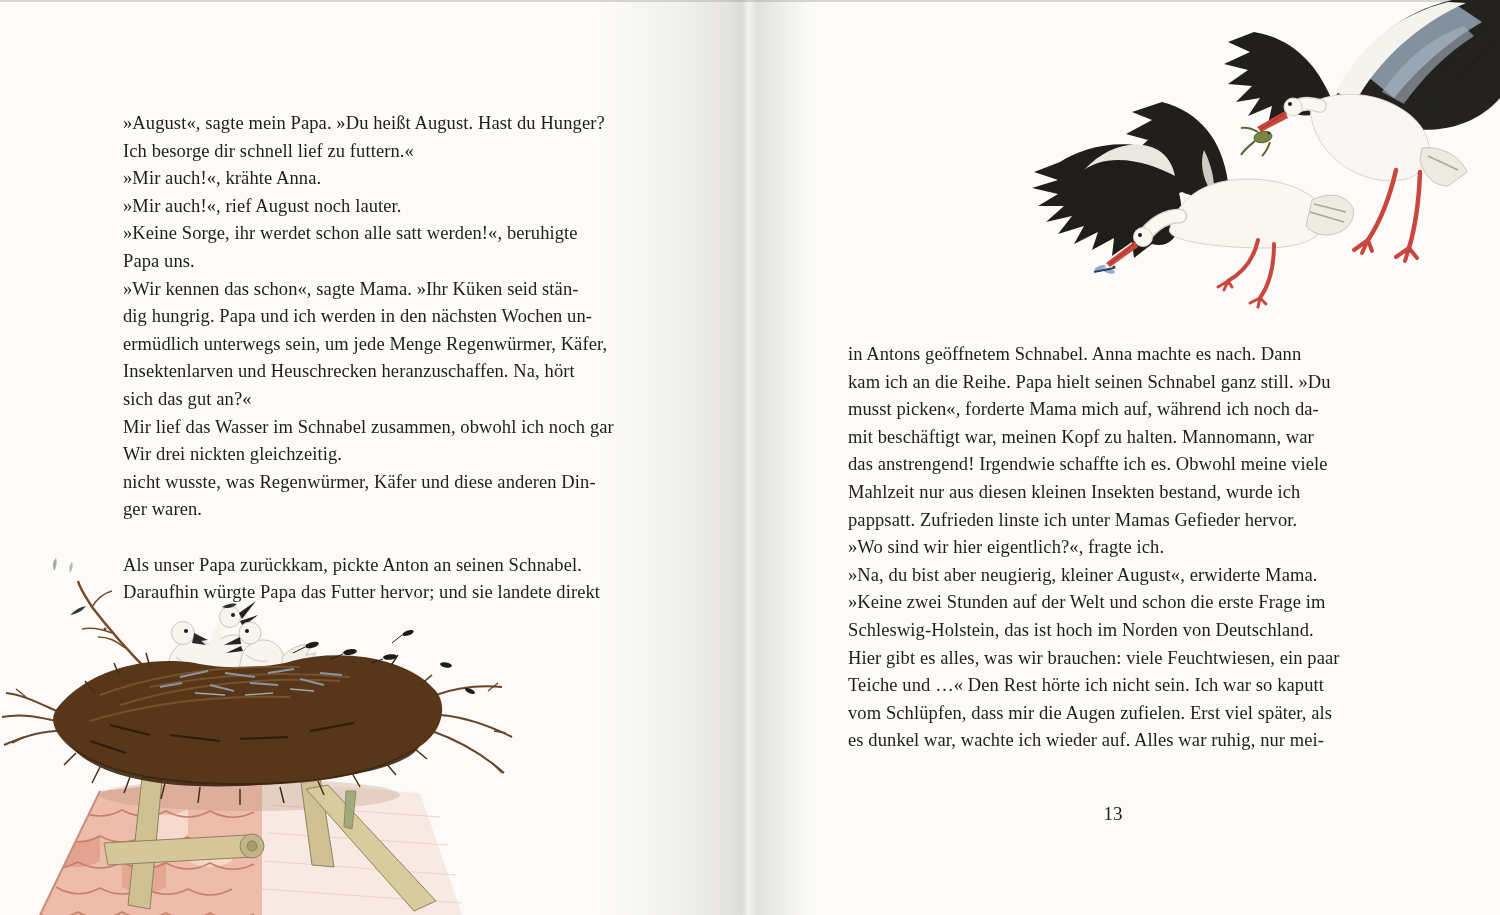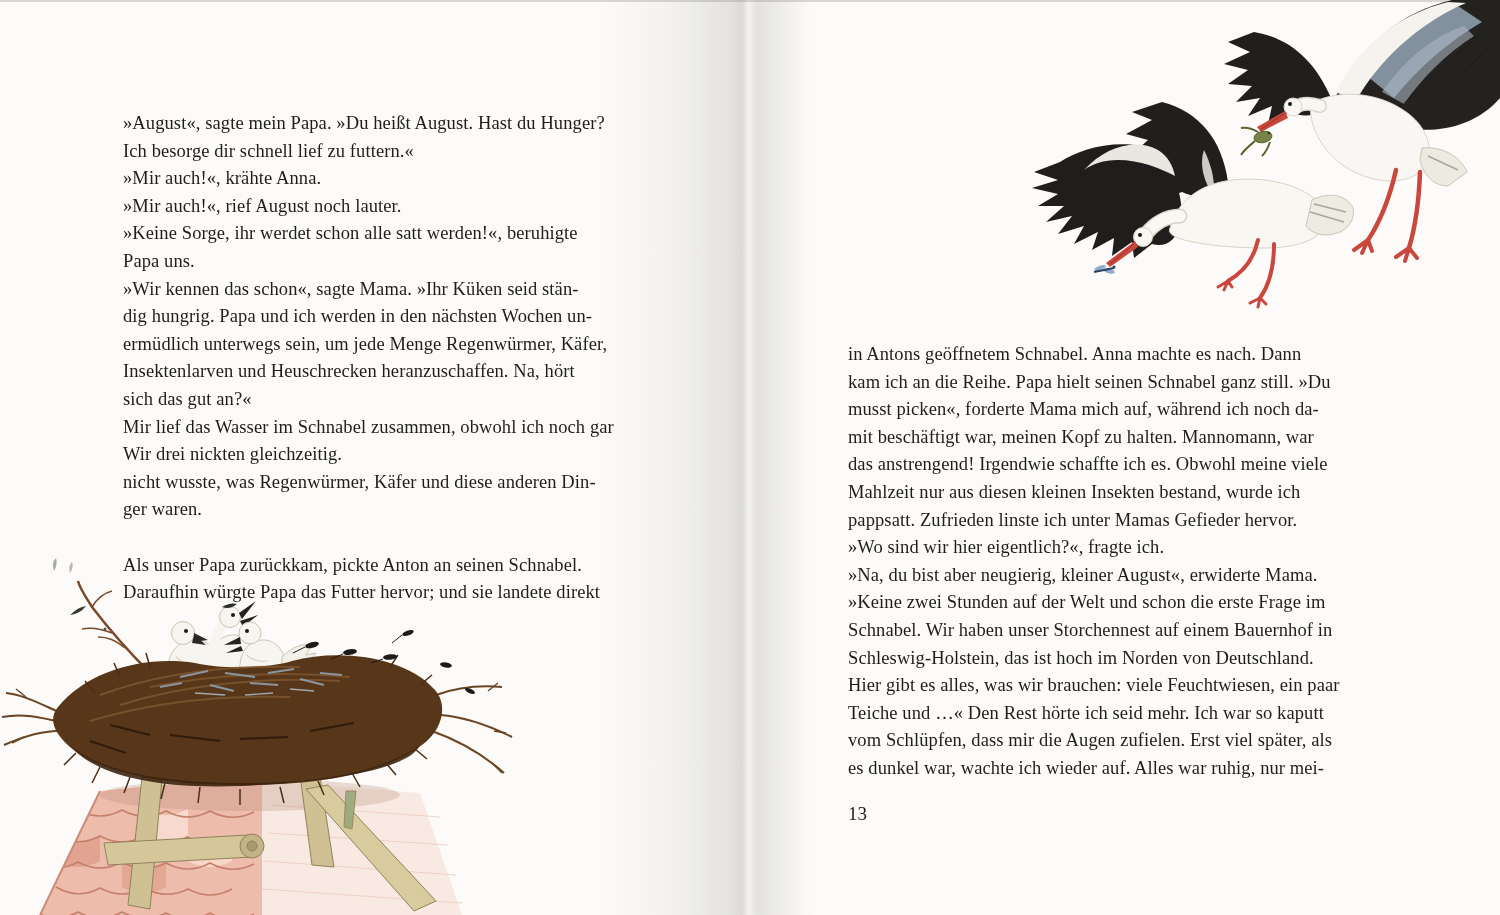--- a/index.html
+++ b/index.html
@@ -33,21 +33,21 @@
     font-size:18.5px;
     line-height:27.6px;
     letter-spacing:0.1px;
     margin-top:27px;
   }
   .textblock .line { min-height:27.6px; white-space:nowrap; }
   #left-text  { left:123px; top:83px;  width:545px; }
   #right-text { left:848px; top:314px; width:545px; }
   .pagenum {
     position:absolute; left:848px; width:530px; top:803px;
-    text-align:left; font-size:19px; color:#1e1d1b;
+    text-align:center; font-size:19px; color:#1e1d1b;
   }
   .illu { position:absolute; }
   #storks-illu { left:1030px; top:0; width:470px; height:320px; }
   #nest-illu   { left:0; top:545px; width:520px; height:370px; }
 </style>
 </head>
 <body>
 
 <div class="spread">
   <div class="gutter"></div>
@@ -78,24 +78,23 @@
       <div class="line">in Antons geöffnetem Schnabel. Anna machte es nach. Dann</div>
       <div class="line">kam ich an die Reihe. Papa hielt seinen Schnabel ganz still. »Du</div>
       <div class="line">musst picken«, forderte Mama mich auf, während ich noch da-</div>
       <div class="line">mit beschäftigt war, meinen Kopf zu halten. Mannomann, war</div>
       <div class="line">das anstrengend! Irgendwie schaffte ich es. Obwohl meine viele</div>
       <div class="line">Mahlzeit nur aus diesen kleinen Insekten bestand, wurde ich</div>
       <div class="line">pappsatt. Zufrieden linste ich unter Mamas Gefieder hervor.</div>
       <div class="line">»Wo sind wir hier eigentlich?«, fragte ich.</div>
       <div class="line">»Na, du bist aber neugierig, kleiner August«, erwiderte Mama.</div>
       <div class="line">»Keine zwei Stunden auf der Welt und schon die erste Frage im</div>
-      <div class="line">Schnabel. Wir haben unser Storchennest auf einem Bauernhof in</div>
       <div class="line">Schleswig-Holstein, das ist hoch im Norden von Deutschland.</div>
       <div class="line">Hier gibt es alles, was wir brauchen: viele Feuchtwiesen, ein paar</div>
-      <div class="line">Teiche und …« Den Rest hörte ich seid mehr. Ich war so kaputt</div>
+      <div class="line">Teiche und …« Den Rest hörte ich nicht sein. Ich war so kaputt</div>
       <div class="line">vom Schlüpfen, dass mir die Augen zufielen. Erst viel später, als</div>
       <div class="line">es dunkel war, wachte ich wieder auf. Alles war ruhig, nur mei-</div>
     </div>
 
   <div class="pagenum">13</div>
 
   <svg id="storks-illu" class="illu" viewBox="0 0 470 320" xmlns="http://www.w3.org/2000/svg">
 
     <path d="M198,182 C192,140 170,112 132,102 L102,112 L122,120 L96,134 L118,140
              L98,158 L120,158 L104,176 L126,170 L114,190 L136,182 L130,200 L152,192

